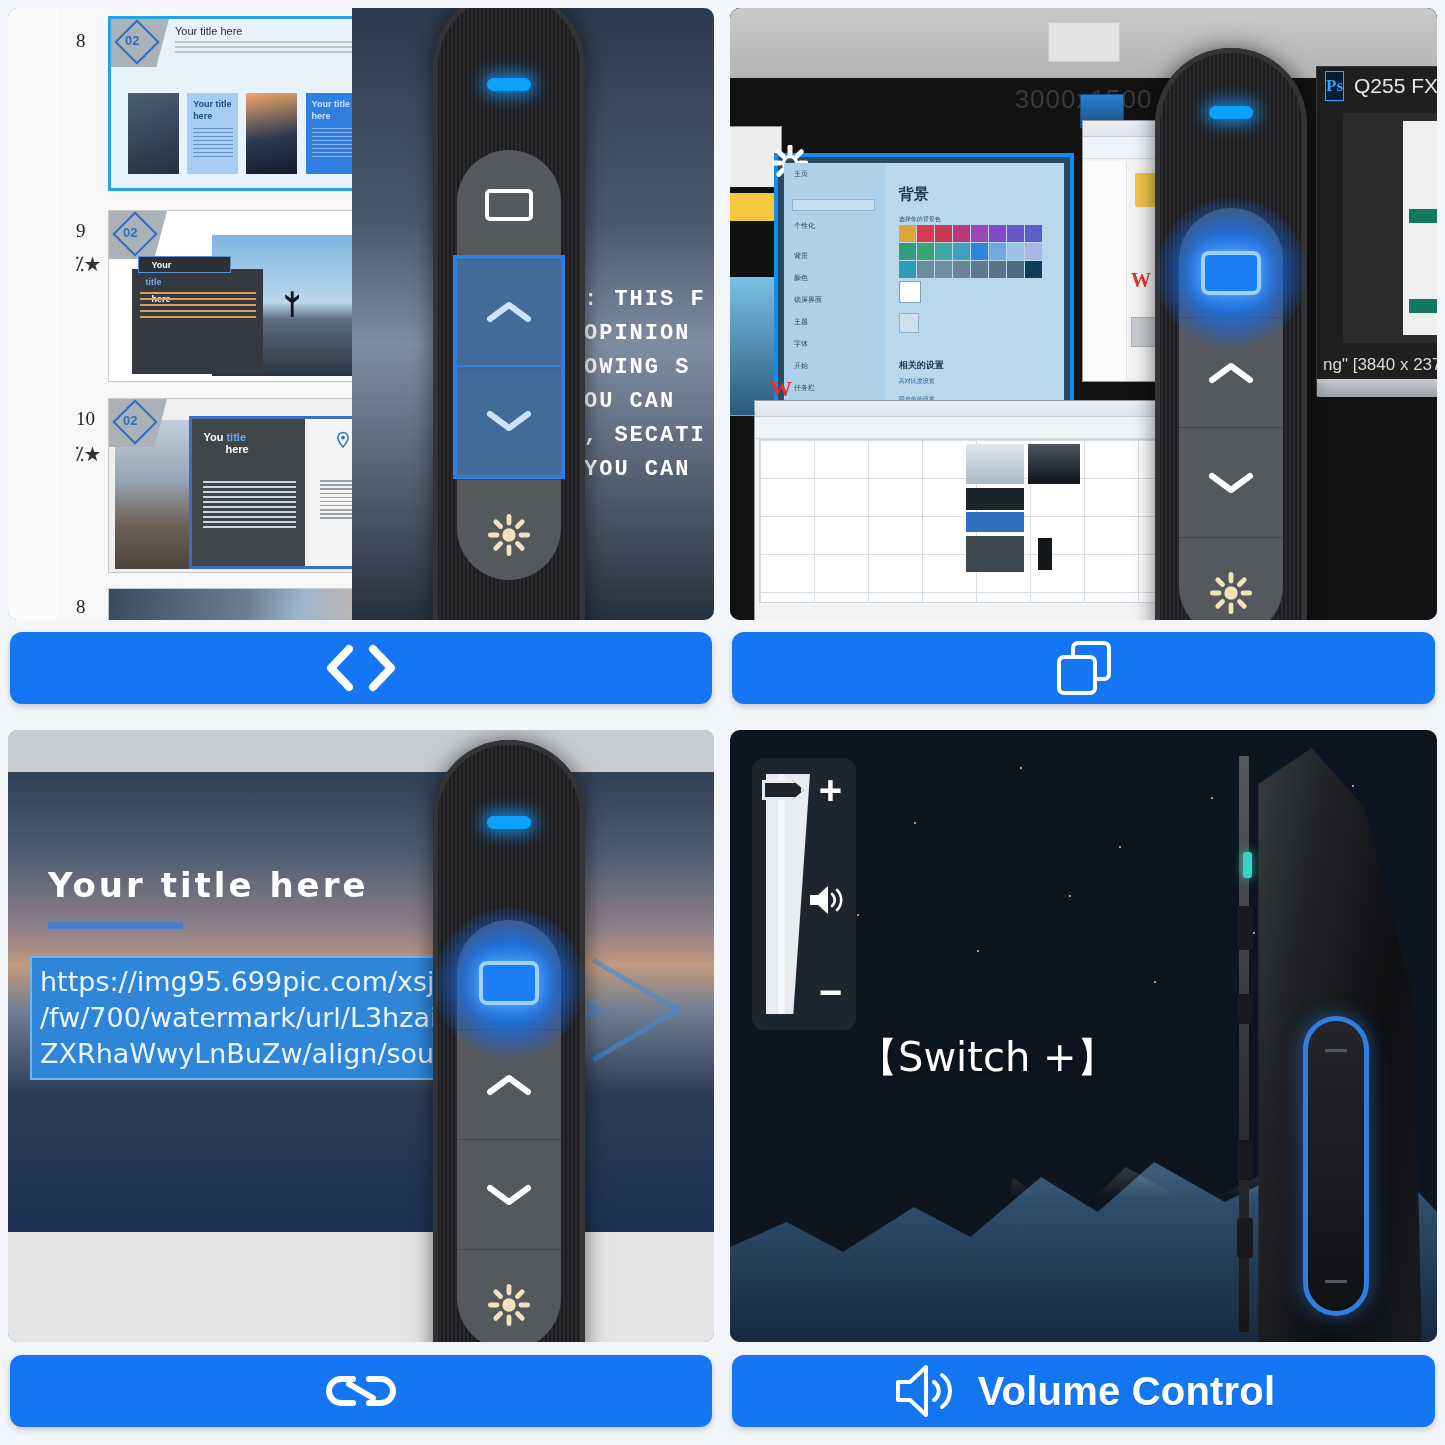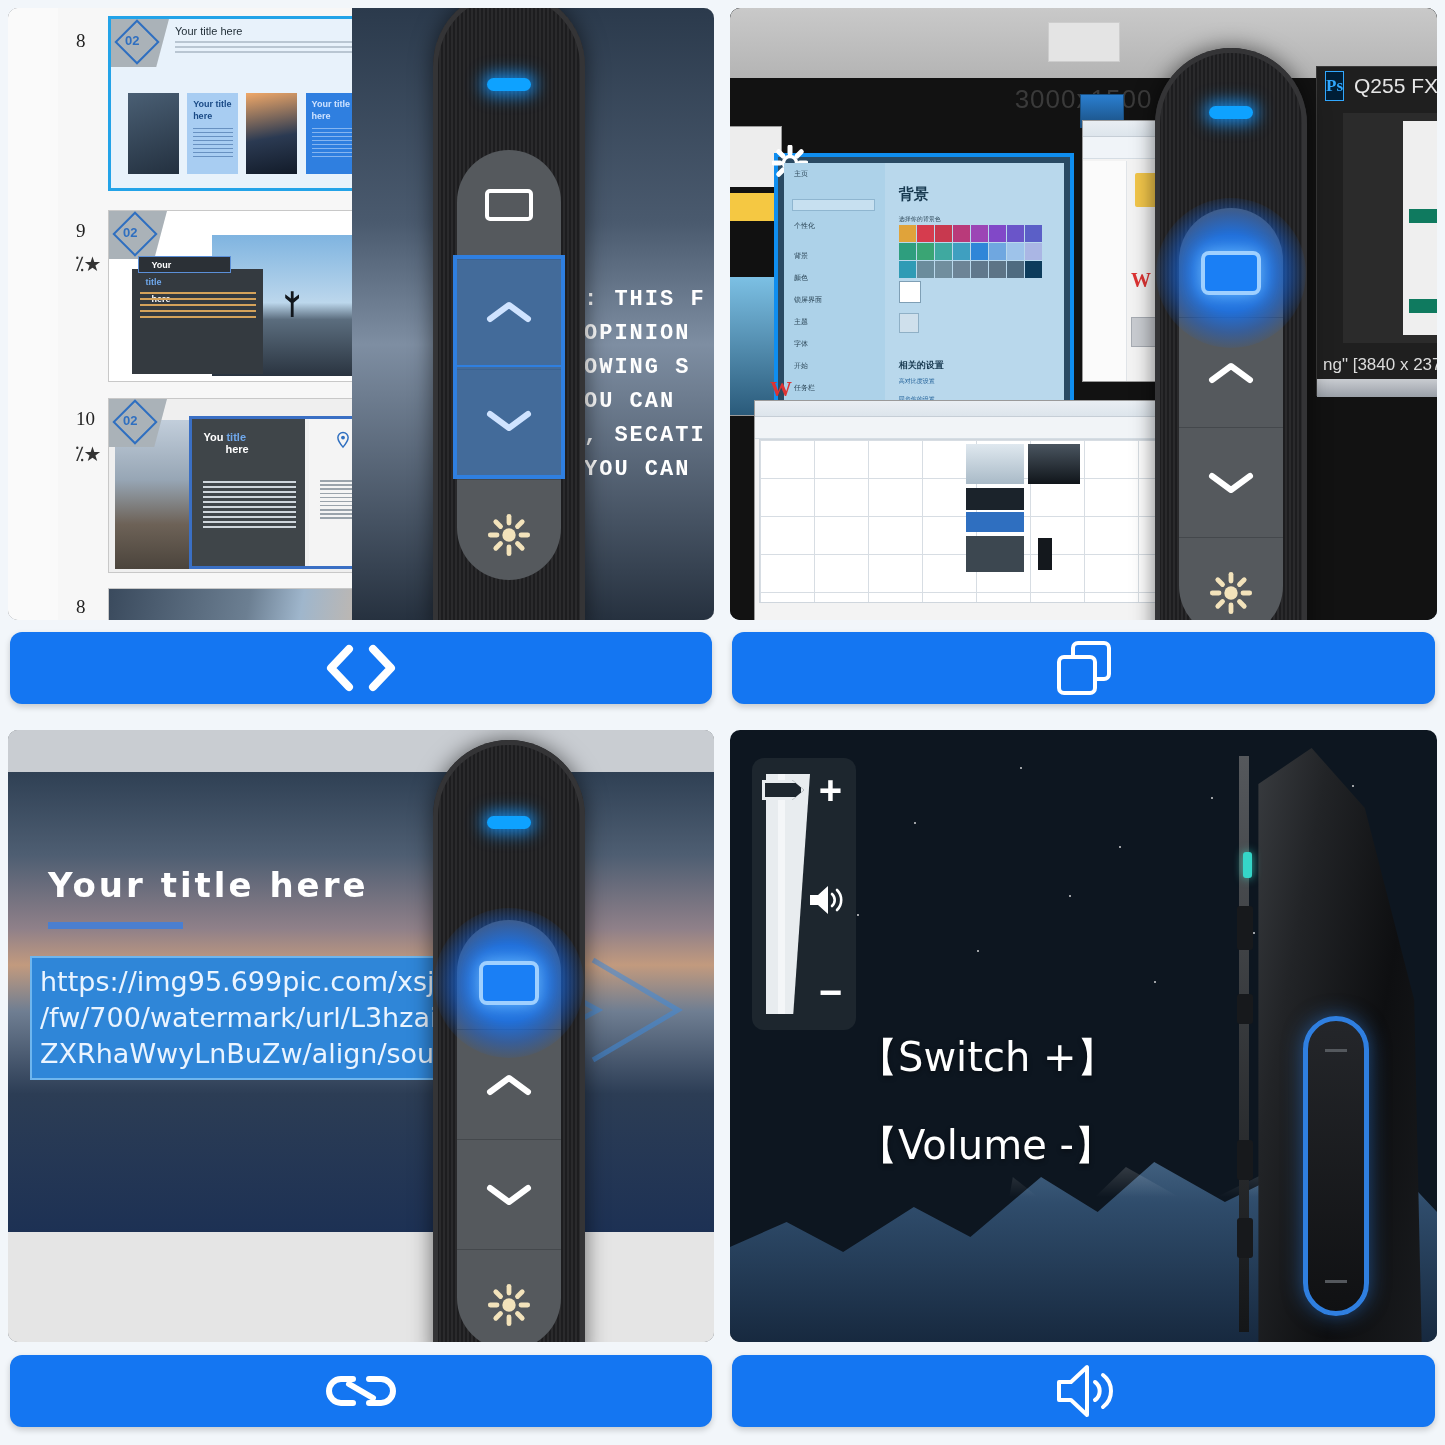--- a/index.html
+++ b/index.html
@@ -720,21 +720,20 @@
         <div class="osd-plus">+</div>
         <div class="osd-minus">−</div>
         <svg class="osd-spk" viewBox="0 0 38 34">
           <path d="M2 12 H10 L20 3 V31 L10 22 H2 Z" fill="#fff"></path>
           <path d="M24 11 a8 8 0 0 1 0 12" fill="none" stroke="#fff" stroke-width="2.6" stroke-linecap="round"></path>
           <path d="M29 7 a14 14 0 0 1 0 20" fill="none" stroke="#fff" stroke-width="2.6" stroke-linecap="round"></path>
         </svg>
       </div>
 
       <div class="vol-label" style="left:128px;top:300px">【Switch +】</div>
-      <div class="vol-label" style="left:128px;top:388px">【Volume -】</div>
 
       <div class="side-remote">
         <div class="sr-body"></div>
         <div class="sr-edge"></div>
         <div class="sr-led"></div>
         <div class="sr-nub" style="top:158px;height:44px"></div>
         <div class="sr-nub" style="top:246px;height:30px"></div>
         <div class="sr-nub" style="top:392px;height:40px"></div>
         <div class="sr-nub" style="top:470px;height:40px"></div>
         <div class="sr-rocker">
@@ -743,16 +742,17 @@
         </div>
       </div>
     </div>
 
     <div class="labelbar">
       <svg width="62" height="58" viewBox="0 0 62 58">
         <path d="M6 20 H18 L34 5 V53 L18 38 H6 Z" fill="none" stroke="#fff" stroke-width="4" stroke-linejoin="round"></path>
         <path d="M42 20 a11 11 0 0 1 0 18" fill="none" stroke="#fff" stroke-width="4" stroke-linecap="round"></path>
         <path d="M50 13 a20 20 0 0 1 0 32" fill="none" stroke="#fff" stroke-width="4" stroke-linecap="round"></path>
       </svg>
+      <span class="txt">Volume Control</span>
     </div>
   </div>
 
 </div>
 
 </body></html>

